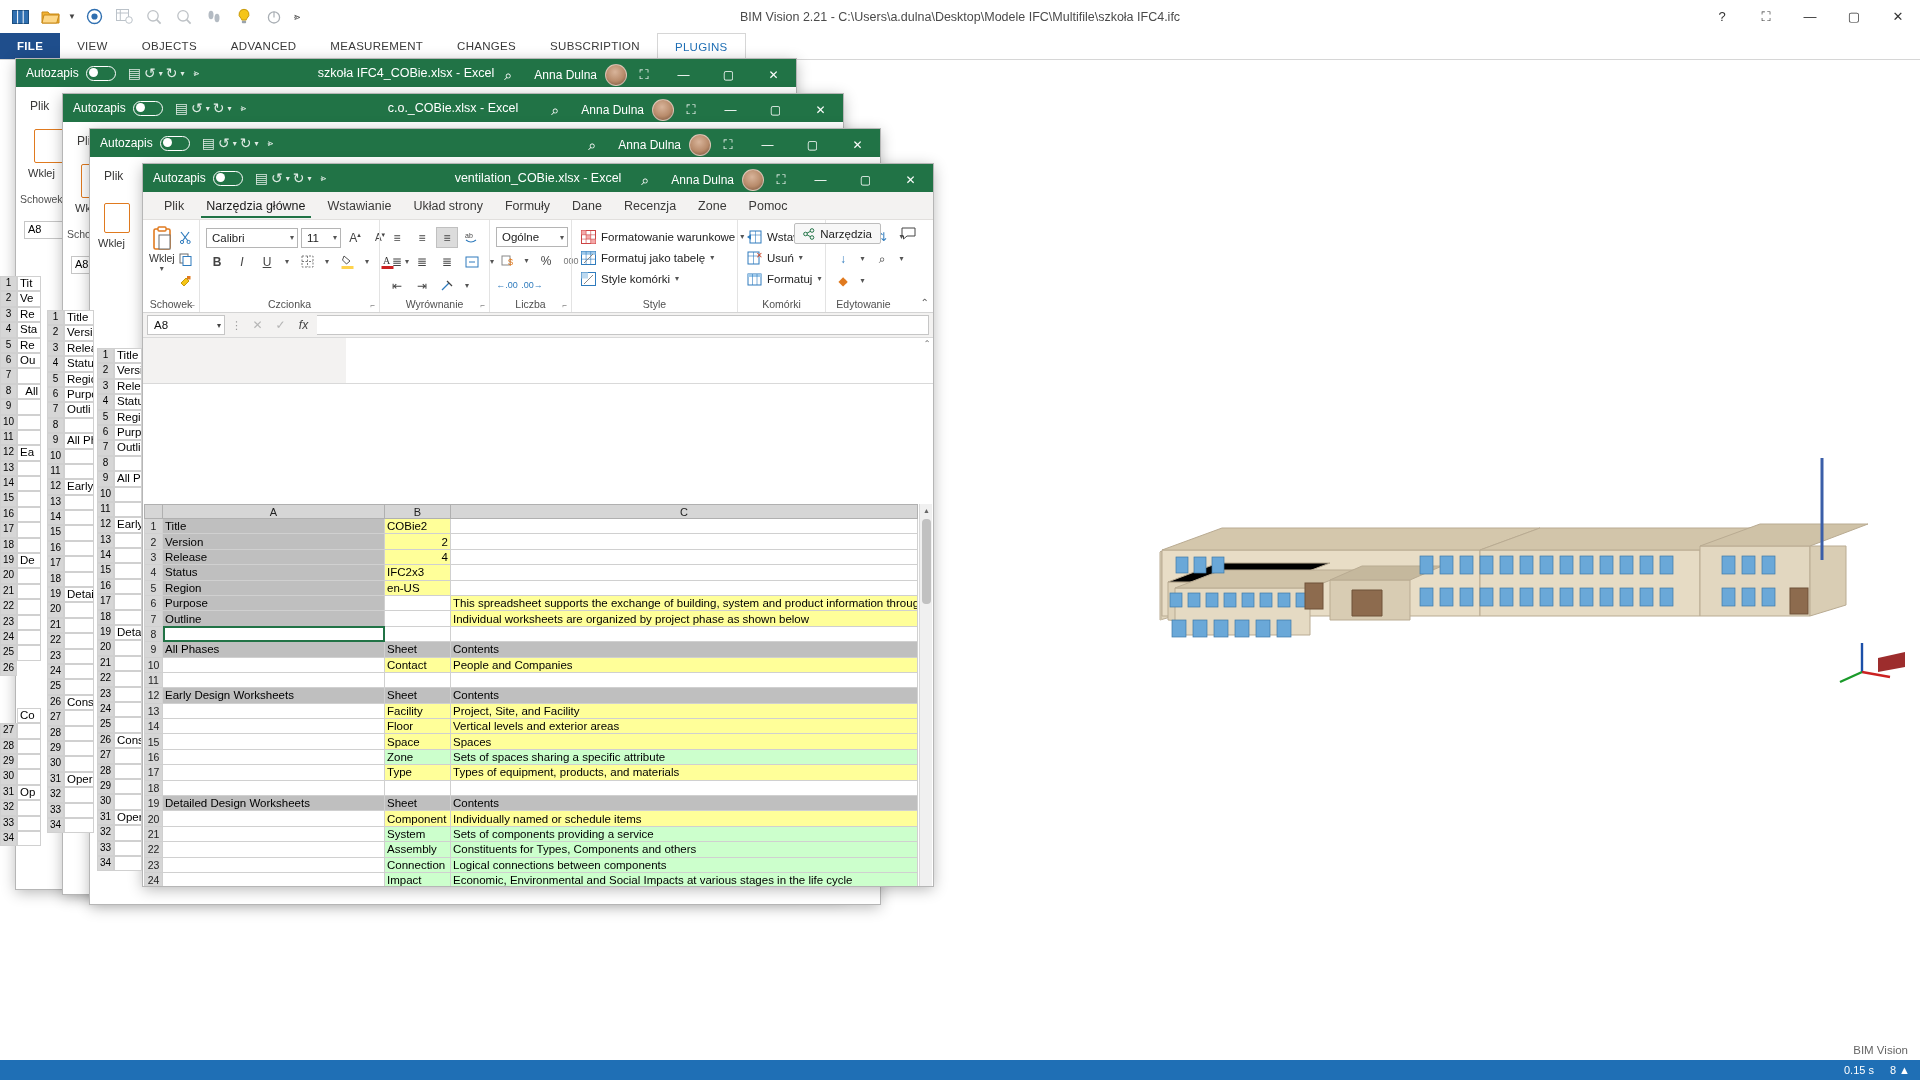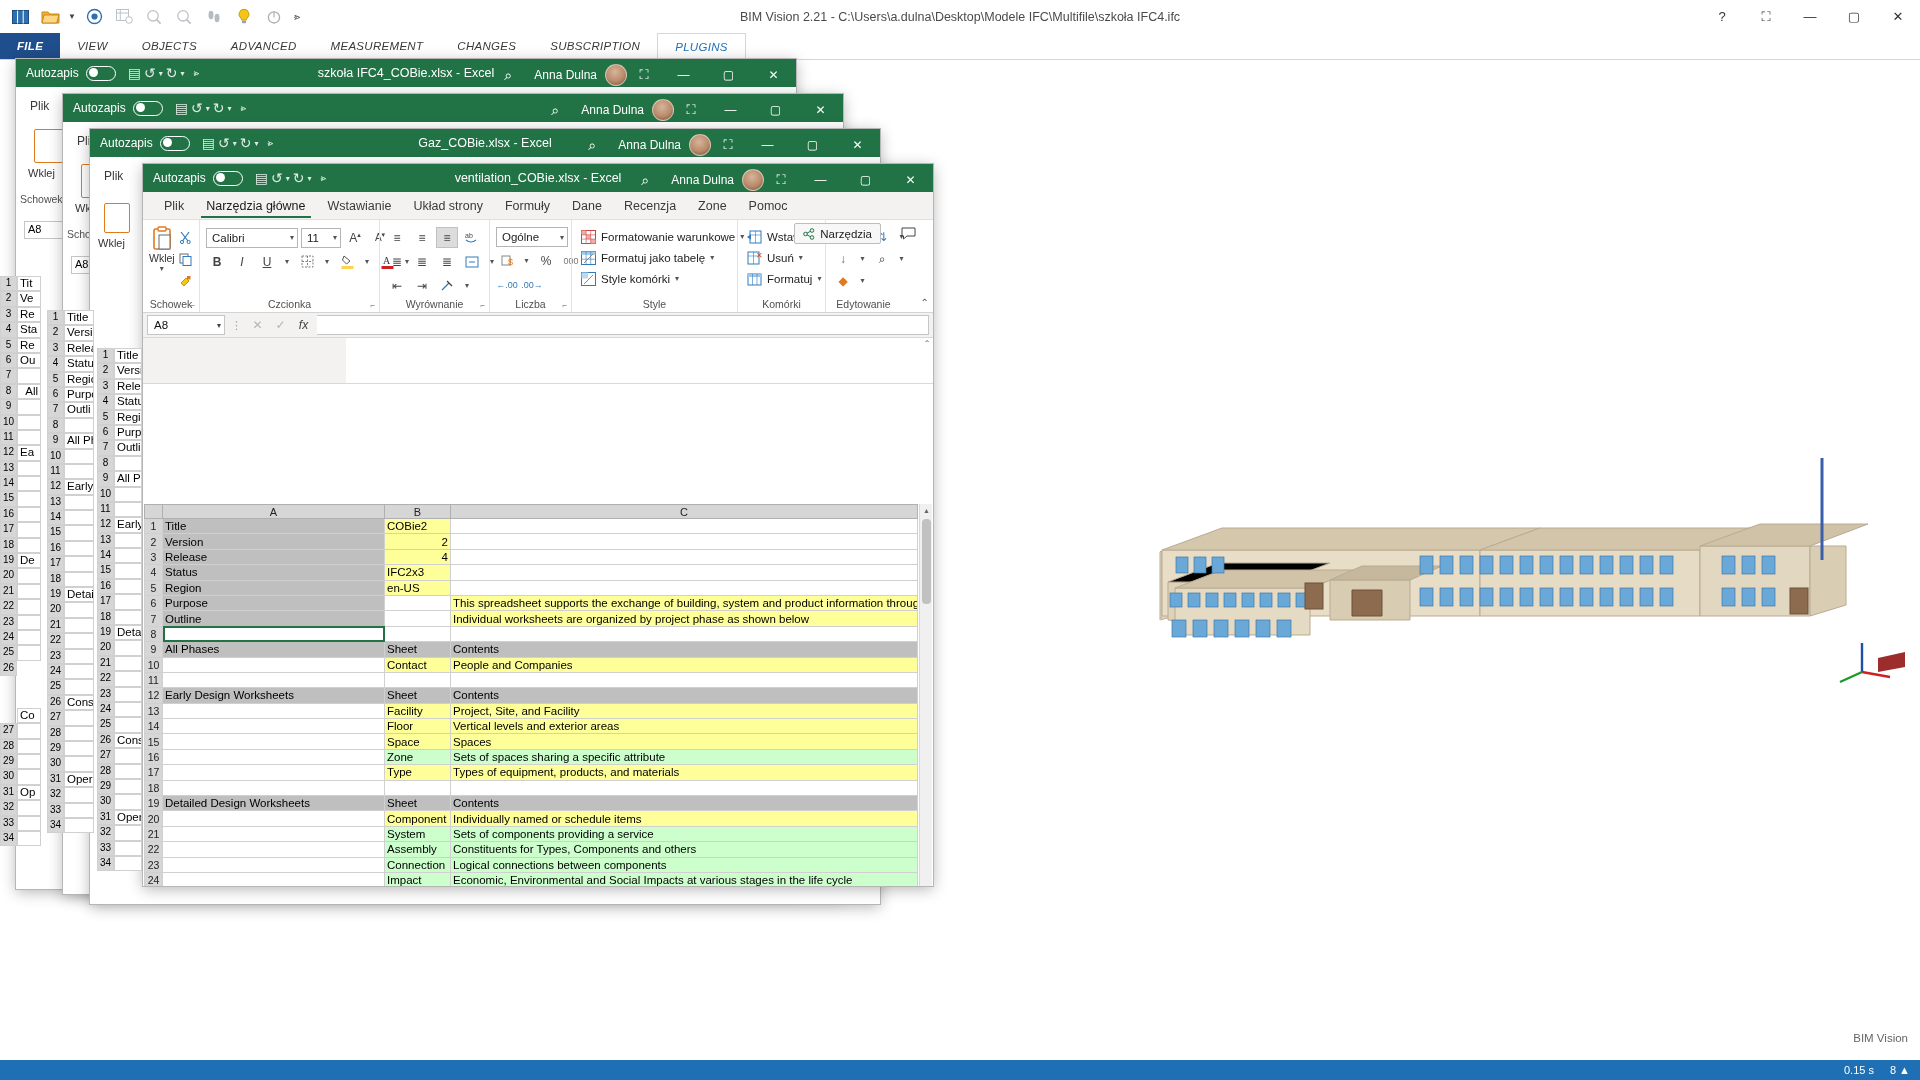--- a/index.html
+++ b/index.html
@@ -29,21 +29,20 @@
   #bim-win-controls {
     position:absolute; right:0; top:0; height:33px; display:flex; align-items:stretch;
   }
   .winbtn {
     width:44px; display:flex; align-items:center; justify-content:center;
     font-size:13px; color:#333; cursor:pointer;
   }
   #bim-tabs {
     height:27px; background:#ffffff; display:flex; align-items:stretch;
     border-bottom:1px solid #d6d6d6;
-    font-style:italic;
   }
   .bim-tab {
     padding:0 17px; display:flex; align-items:center; justify-content:center;
     font-size:11.5px; color:#3a3a3a; letter-spacing:.3px; cursor:pointer;
   }
   .bim-tab.file { background:#1f4e8c; color:#fff; font-weight:bold; }
   .bim-tab.active {
     color:#1f6fb5; background:#fff;
     border:1px solid #d6d6d6; border-bottom:1px solid #fff;
     margin-bottom:-1px;
@@ -52,21 +51,21 @@
     position:absolute; left:0; right:0; top:60px; bottom:20px;
     background:#ffffff;
   }
   #bim-statusbar {
     position:absolute; left:0; right:0; bottom:0; height:20px;
     background:#1f6fb5; color:#fff; font-size:11px;
     display:flex; align-items:center; justify-content:flex-end;
     padding-right:10px; gap:16px;
   }
   #bim-brand {
-    position:absolute; right:12px; bottom:36px; font-size:11.5px; color:#666;
+    position:absolute; right:12px; bottom:24px; font-size:11.5px; color:#666;
   }
   
   .xl-window {
     position:absolute; background:#ffffff;
     box-shadow:0 0 0 1px #b6b6b6, 0 3px 14px rgba(0,0,0,.30);
   }
   .xl-titlebar {
     height:28px; background:#217346; display:flex; align-items:center;
     position:relative; color:#fff; padding-left:10px;
   }
@@ -445,20 +444,21 @@
       <span class="toggle"></span>
     </div>
     <div class="xl-qat">
       <span>▤</span>
       <span>↺</span>
         <span style="font-size:8px">▾</span>
       <span>↻</span>
         <span style="font-size:8px">▾</span>
       <span style="font-size:10px;padding-left:6px">⩺</span>
     </div>
+    <div class="xl-doc-title">c.o._COBie.xlsx  -  Excel</div>
     <div class="xl-right">
       <div class="xl-search">⌕</div>
       <div class="xl-user">Anna Dulna</div>
       <div class="xl-avatar"></div>
       <div class="xl-ribbonbtn">⛶</div>
       <div class="xl-wc">—</div>
       <div class="xl-wc">▢</div>
       <div class="xl-wc close">✕</div>
     </div>
   </div>
@@ -479,21 +479,20 @@
       <span class="toggle"></span>
     </div>
     <div class="xl-qat">
       <span>▤</span>
       <span>↺</span>
         <span style="font-size:8px">▾</span>
       <span>↻</span>
         <span style="font-size:8px">▾</span>
       <span style="font-size:10px;padding-left:6px">⩺</span>
     </div>
-    <div class="xl-doc-title">Gaz_COBie.xlsx  -  Excel</div>
     <div class="xl-right">
       <div class="xl-search">⌕</div>
       <div class="xl-user">Anna Dulna</div>
       <div class="xl-avatar"></div>
       <div class="xl-ribbonbtn">⛶</div>
       <div class="xl-wc">—</div>
       <div class="xl-wc">▢</div>
       <div class="xl-wc close">✕</div>
     </div>
   </div>

